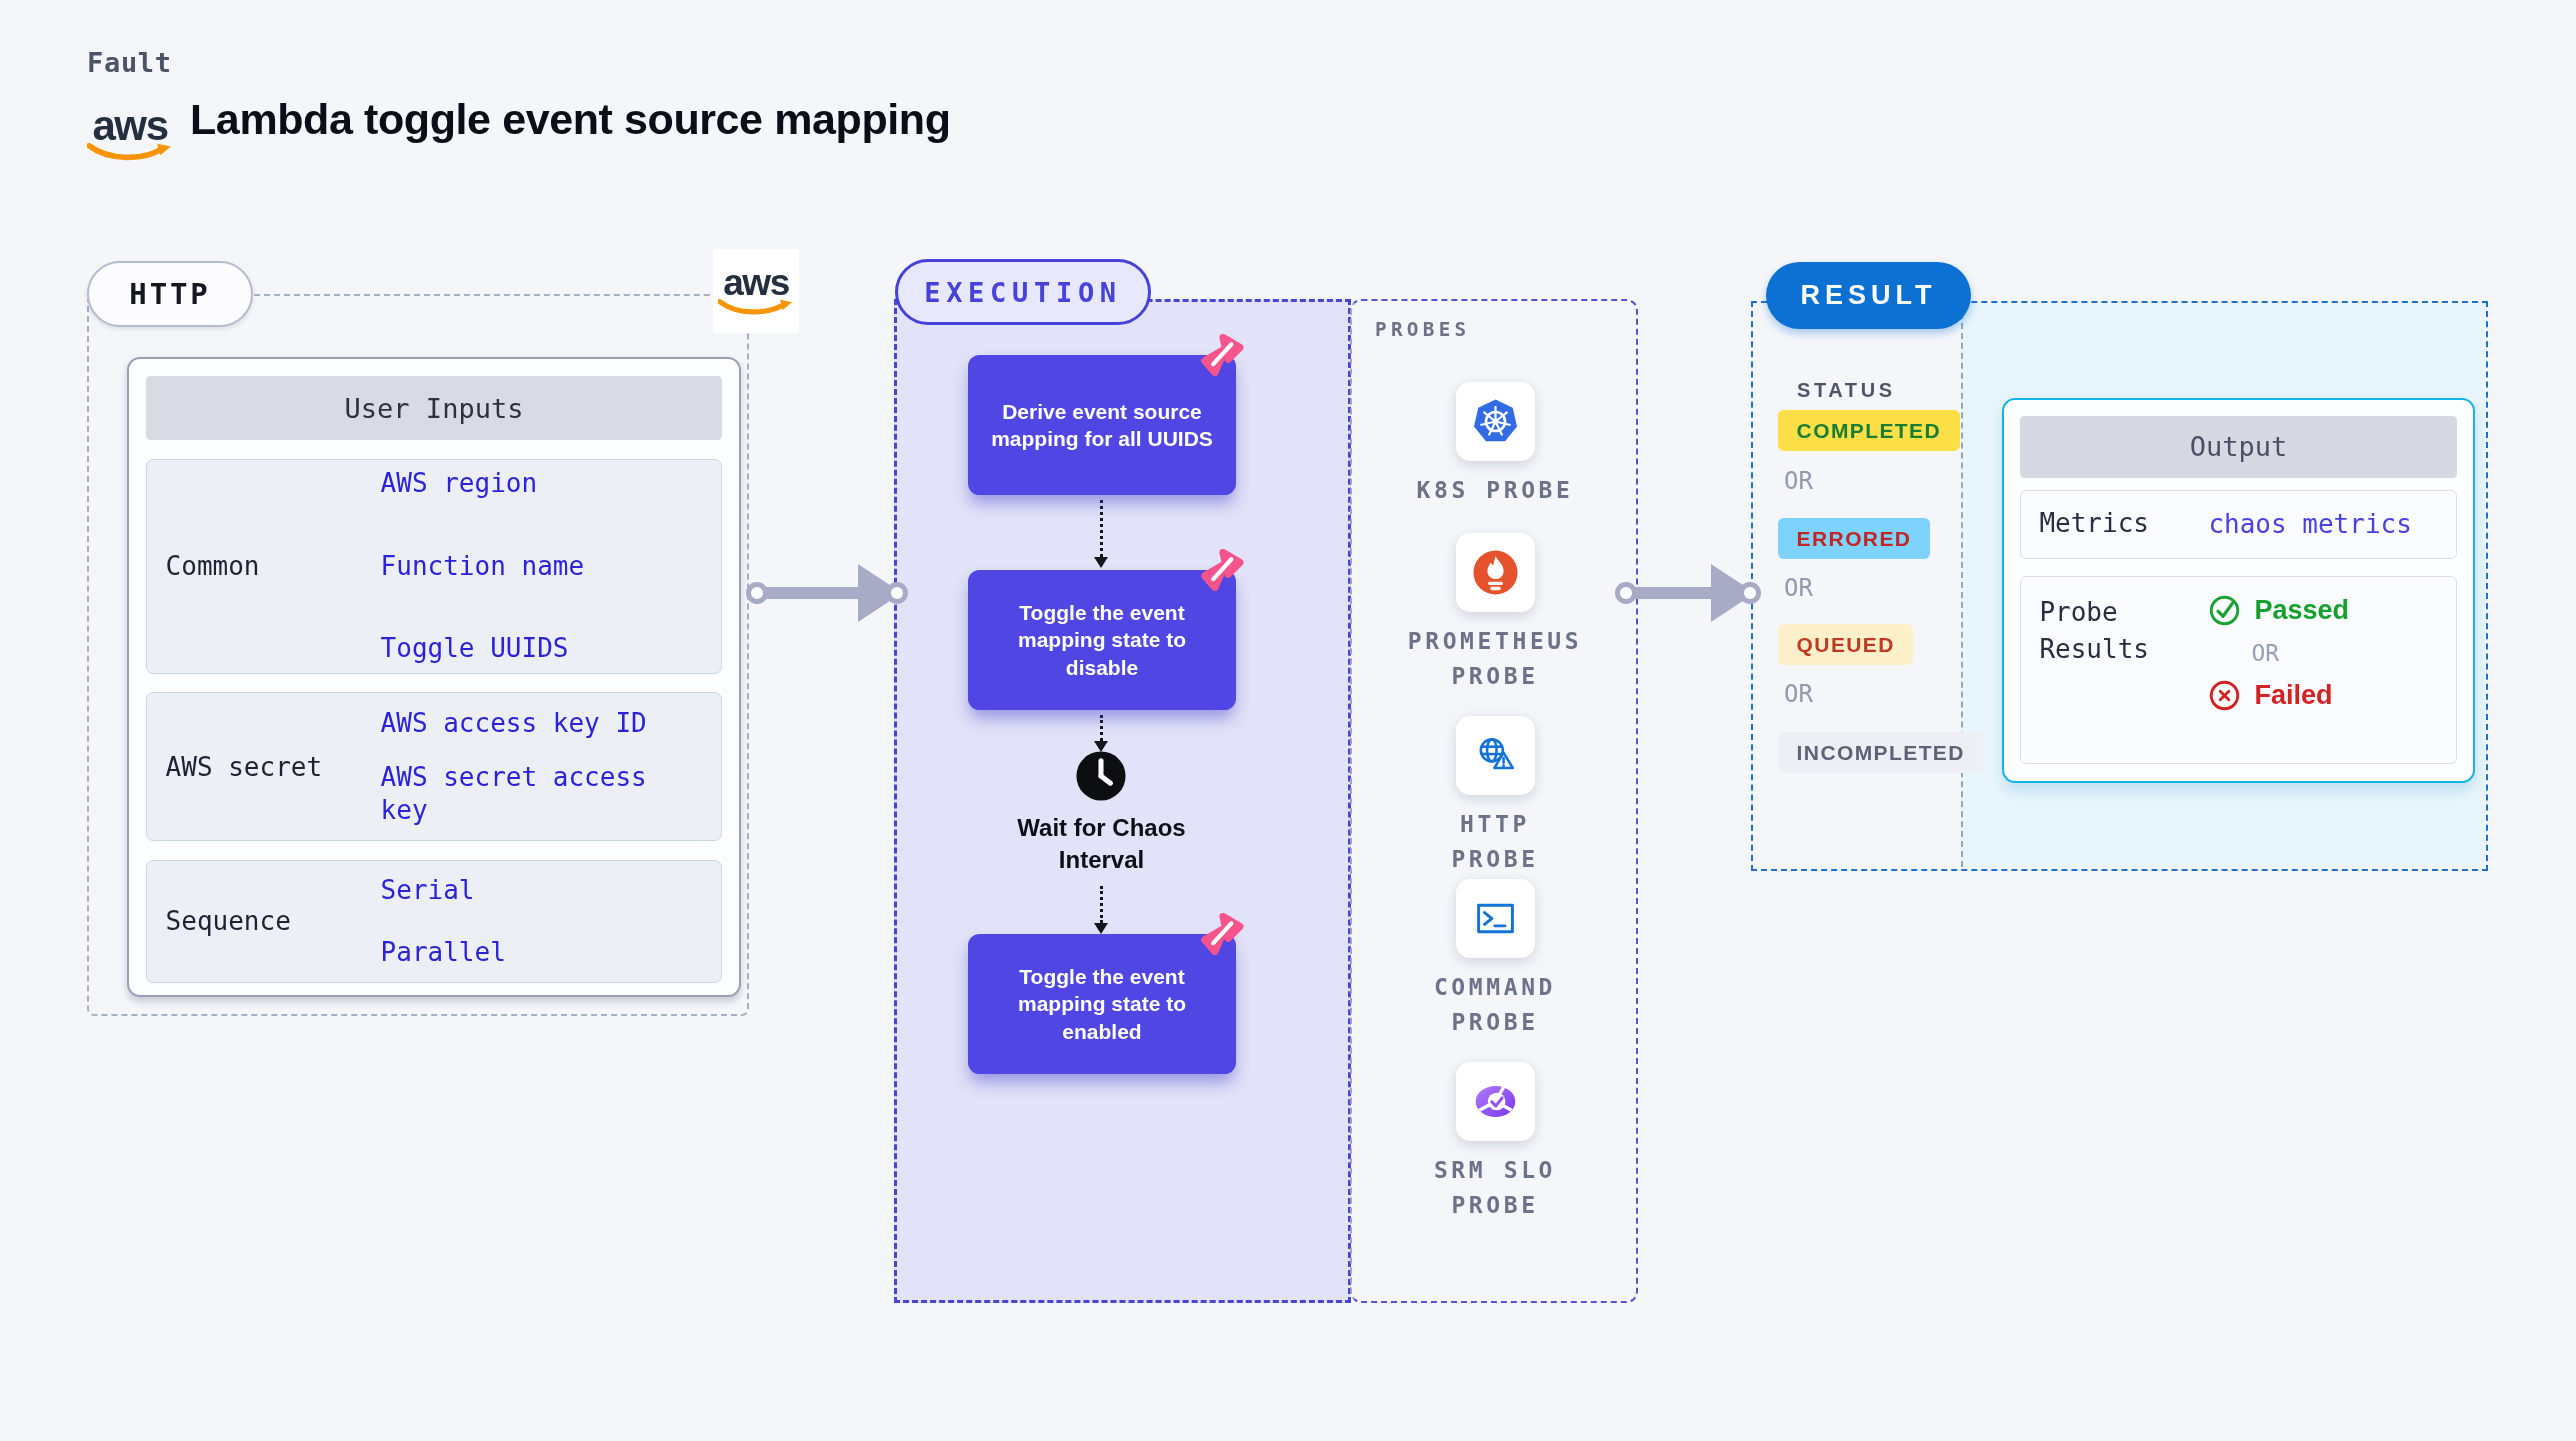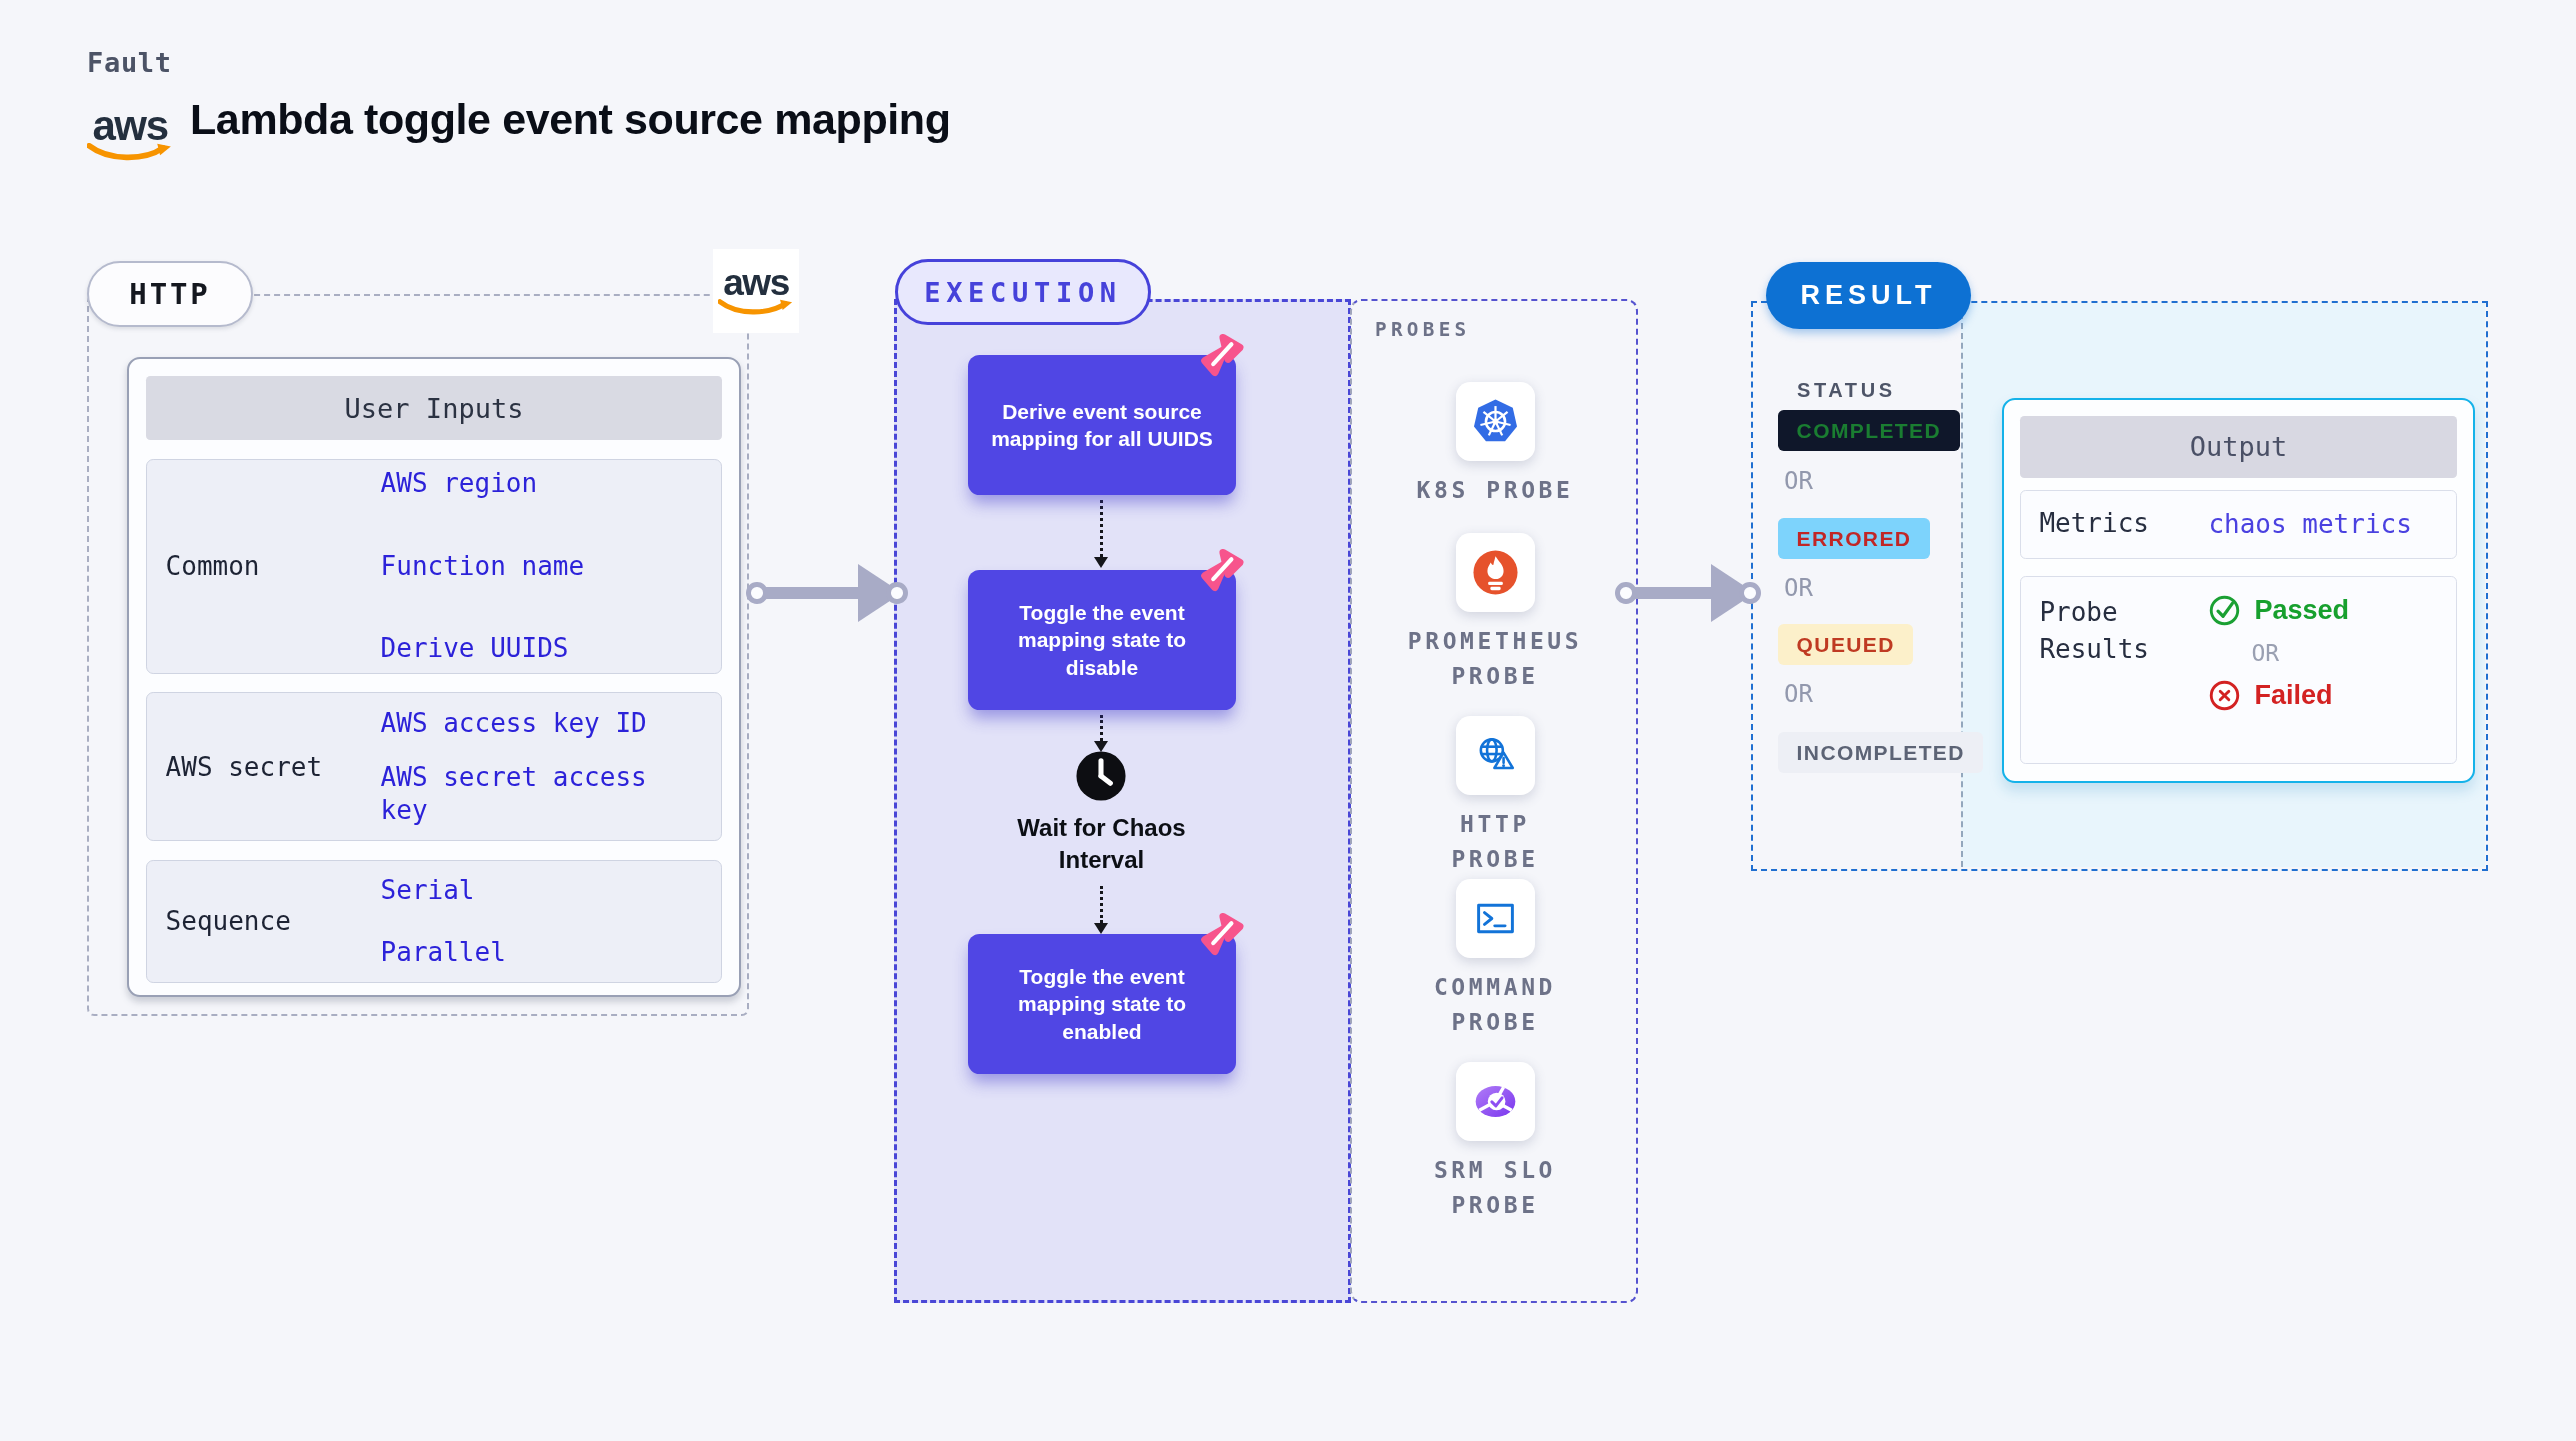--- a/index.html
+++ b/index.html
@@ -69,21 +69,21 @@
   .p1{top:382px;} .p2{top:533px;} .p3{top:716px;} .p4{top:879px;} .p5{top:1062px;}
   .probe-card { width:79px; height:79px; background:#ffffff; border-radius:14.3px; box-shadow:0 3.6px 11.5px rgba(70,80,120,.20); display:flex; align-items:center; justify-content:center; }
   .probe-card svg { width:47px; height:47px; }
   .probe-label { margin-top:11.5px; font-family:"DejaVu Sans Mono",monospace; font-weight:600; font-size:23px; letter-spacing:3.6px; color:#6d7288; text-align:center; line-height:1.55; }
 
   
   .result-box { position:absolute; left:1751px; top:301px; width:737px; height:570px; border:2.9px dashed #1f6fd0; }
   .result-cyan { position:absolute; left:208px; top:0; width:524px; height:564px; background:#e8f5fc; border-left:2.1px dashed #93a7bd; }
   .status-title { position:absolute; left:1797px; top:379px; font-size:20px; font-weight:bold; letter-spacing:3.6px; color:#4e5568; }
   .badge { position:absolute; left:1778px; padding:8.6px 18.6px; border-radius:5.7px; font-size:21px; font-weight:bold; letter-spacing:1.4px; z-index:2; }
-  .st-completed { top:410px; background:#0f172a; color:#1a7d31; }
+  .st-completed { top:410px; background:#fde047; color:#1a7d31; }
   .st-errored { top:518px; background:#7dd3fc; color:#c12626; }
   .st-queued { top:624px; background:#fcf0ca; color:#bf3a22; }
   .st-incompleted { top:732px; background:#edeff5; color:#5c6375; }
   .or-status { position:absolute; left:1784px; font-family:"DejaVu Sans Mono",monospace; font-size:24px; color:#9298ad; }
   .or1{top:467px;} .or2{top:574px;} .or3{top:680px;}
 
   .output-card { position:absolute; left:2002px; top:398px; width:473px; height:385px; background:#fdfeff; border:2.9px solid #14b2e9; border-radius:13px; padding:15.8px; box-shadow:0 7.2px 13px rgba(20,130,190,.18); z-index:2; }
   .output-header { height:62px; background:#d8d8e2; border-radius:4.3px; display:flex; align-items:center; justify-content:center; font-family:"DejaVu Sans Mono",monospace; font-size:27px; font-weight:500; color:#4a5066; margin-bottom:12px; }
   .out-row { background:#fbfcff; border:1.4px solid #dadeea; border-radius:5.7px; padding:17px 18.6px; }
   .metrics-row { display:flex; align-items:center; height:69px; margin-bottom:17px; }
@@ -122,21 +122,21 @@
     </svg>
   </div>
 
   <div class="ui-card">
     <div class="ui-header">User Inputs</div>
     <div class="ui-row row-common">
       <div class="ui-row-label">Common</div>
       <div class="ui-links">
         <span class="ui-link">AWS region</span>
         <span class="ui-link">Function name</span>
-        <span class="ui-link">Derive UUIDS</span>
+        <span class="ui-link">Toggle UUIDS</span>
       </div>
     </div>
     <div class="ui-row row-secret">
       <div class="ui-row-label">AWS secret</div>
       <div class="ui-links">
         <span class="ui-link">AWS access key ID</span>
         <span class="ui-link">AWS secret access key</span>
       </div>
     </div>
     <div class="ui-row row-seq">

